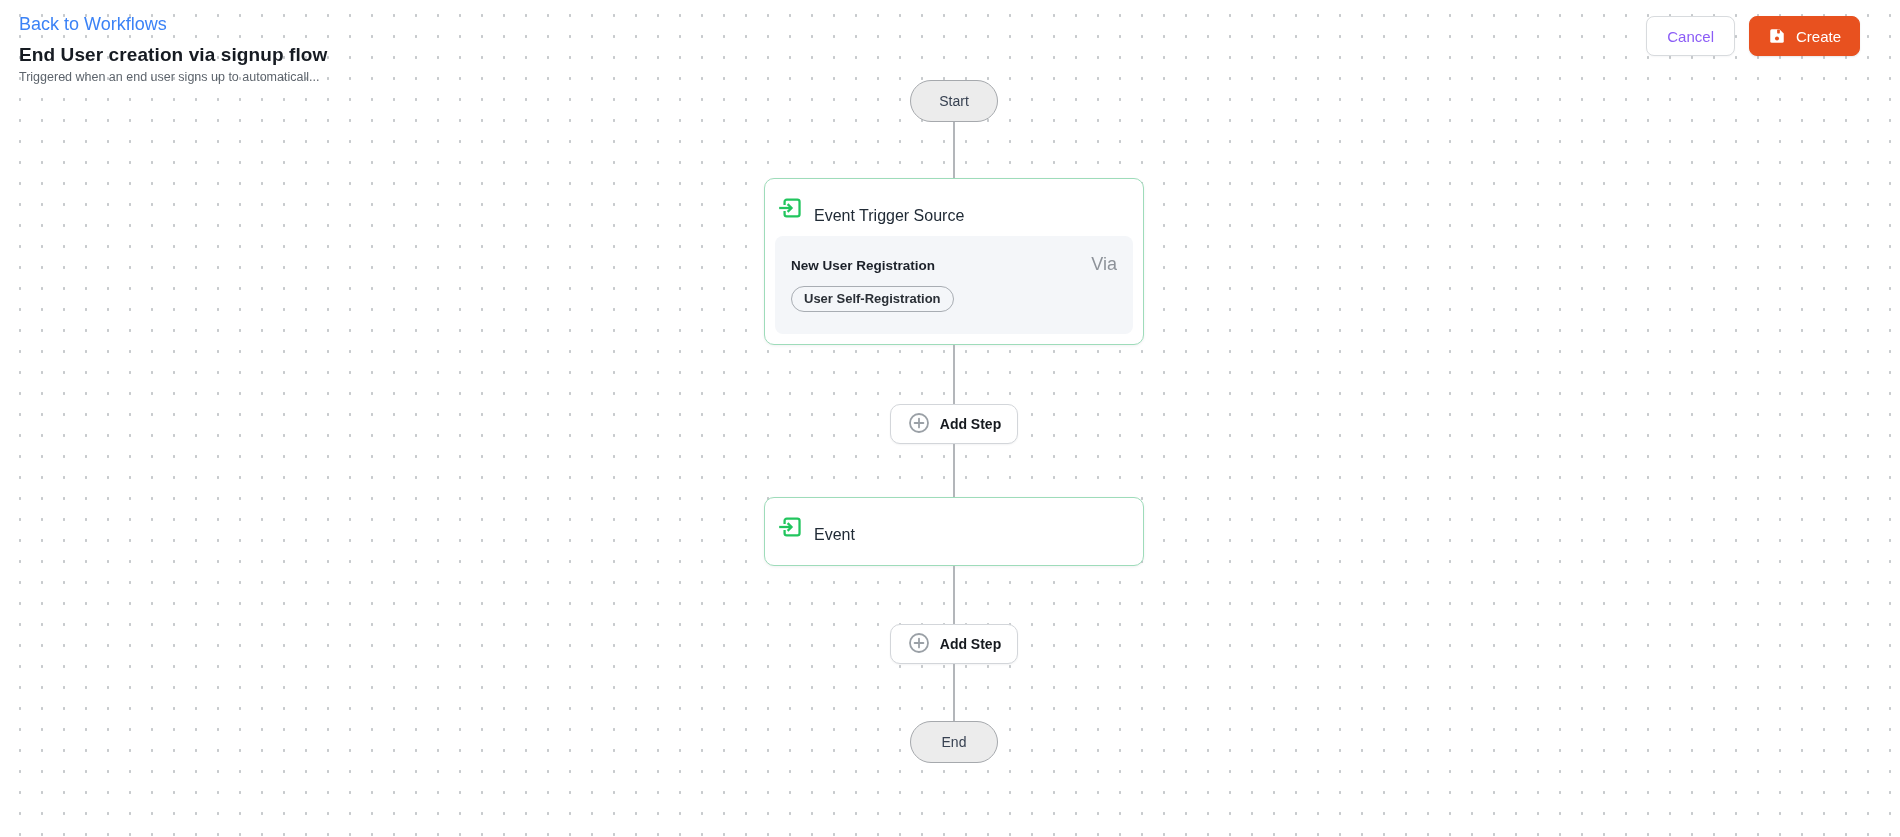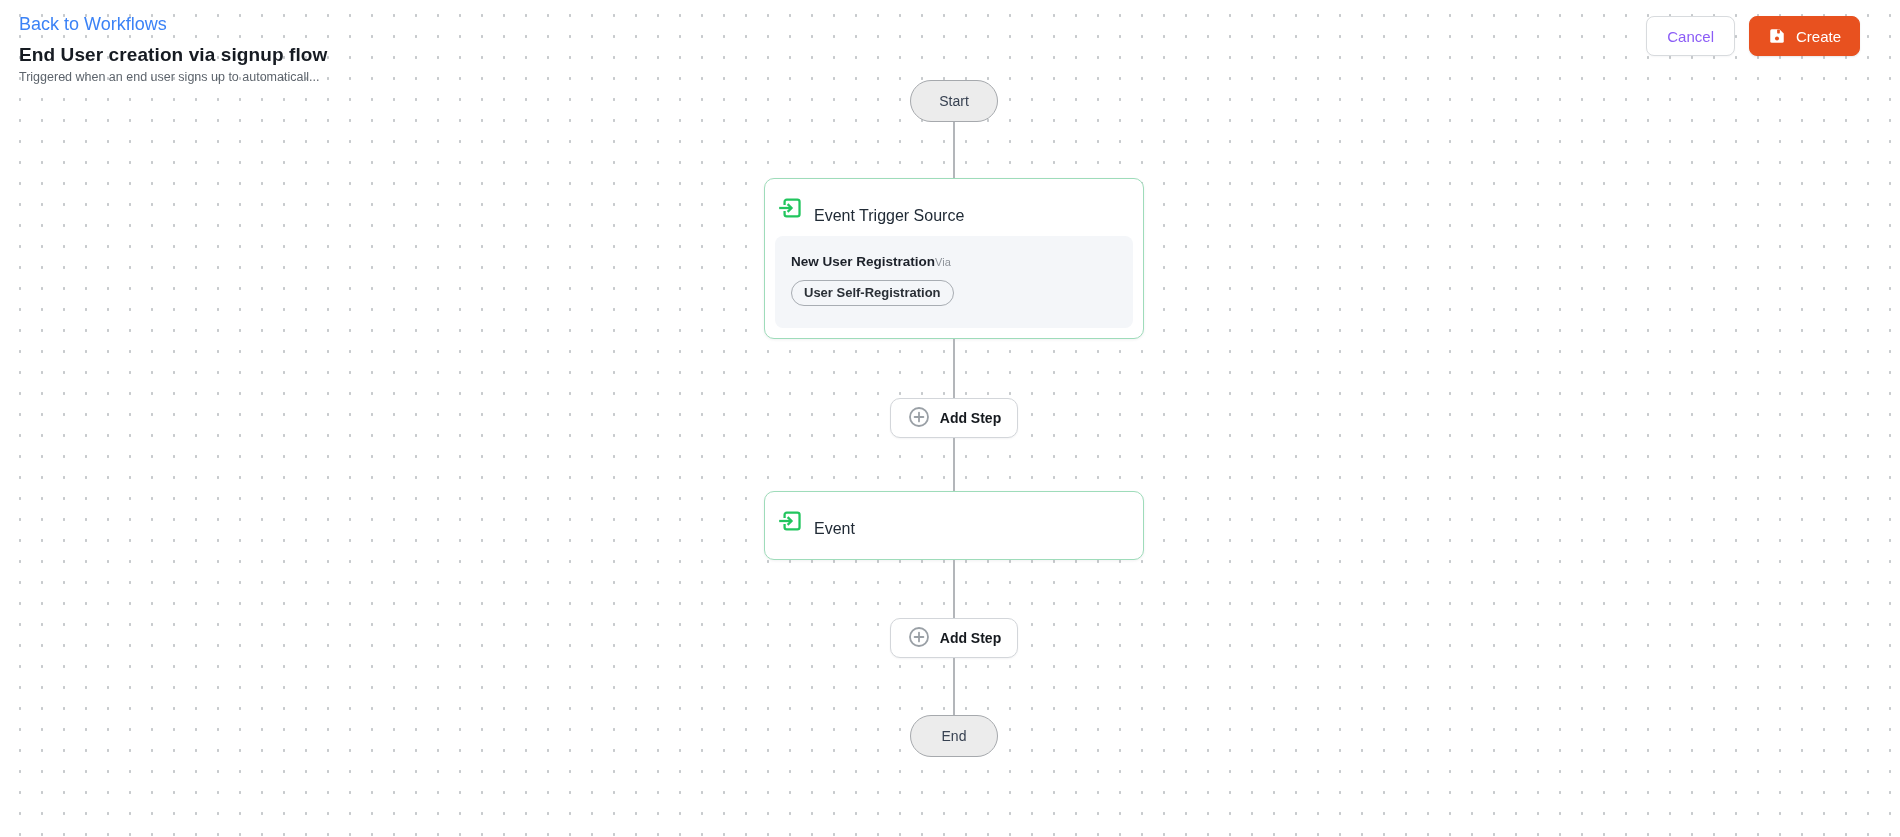--- a/index.html
+++ b/index.html
@@ -93,23 +93,23 @@
     display: flex; align-items: center; gap: 11px;
     padding: 2px 2px 11px 2px;
   }
   .card-title { font-size: 16px; font-weight: 500; color: #212b36; margin-top: 16px; }
   .card-body {
     background: #f4f6f9;
     border-radius: 8px;
     padding: 18px 16px 22px 16px;
   }
   .card-body.tall { padding: 26px 16px 26px 16px; }
-  .event-line { display: flex; align-items: baseline; gap: 0; }
+  .event-line { display: flex; align-items: baseline; gap: 9px; justify-content: space-between; }
   .event-name { font-size: 13.5px; font-weight: 700; color: #1c212a; }
-  .via-label { font-size: 11px; color: #8d9299; }
+  .via-label { font-size: 18px; color: #8d9299; }
   .source-chip {
     display: inline-block;
     margin-top: 11px;
     padding: 4px 12px 5px 12px;
     border: 1px solid #a8adb3;
     border-radius: 999px;
     font-size: 13px;
     color: #2a2f36;
     background: transparent;
     font-weight: bold;

